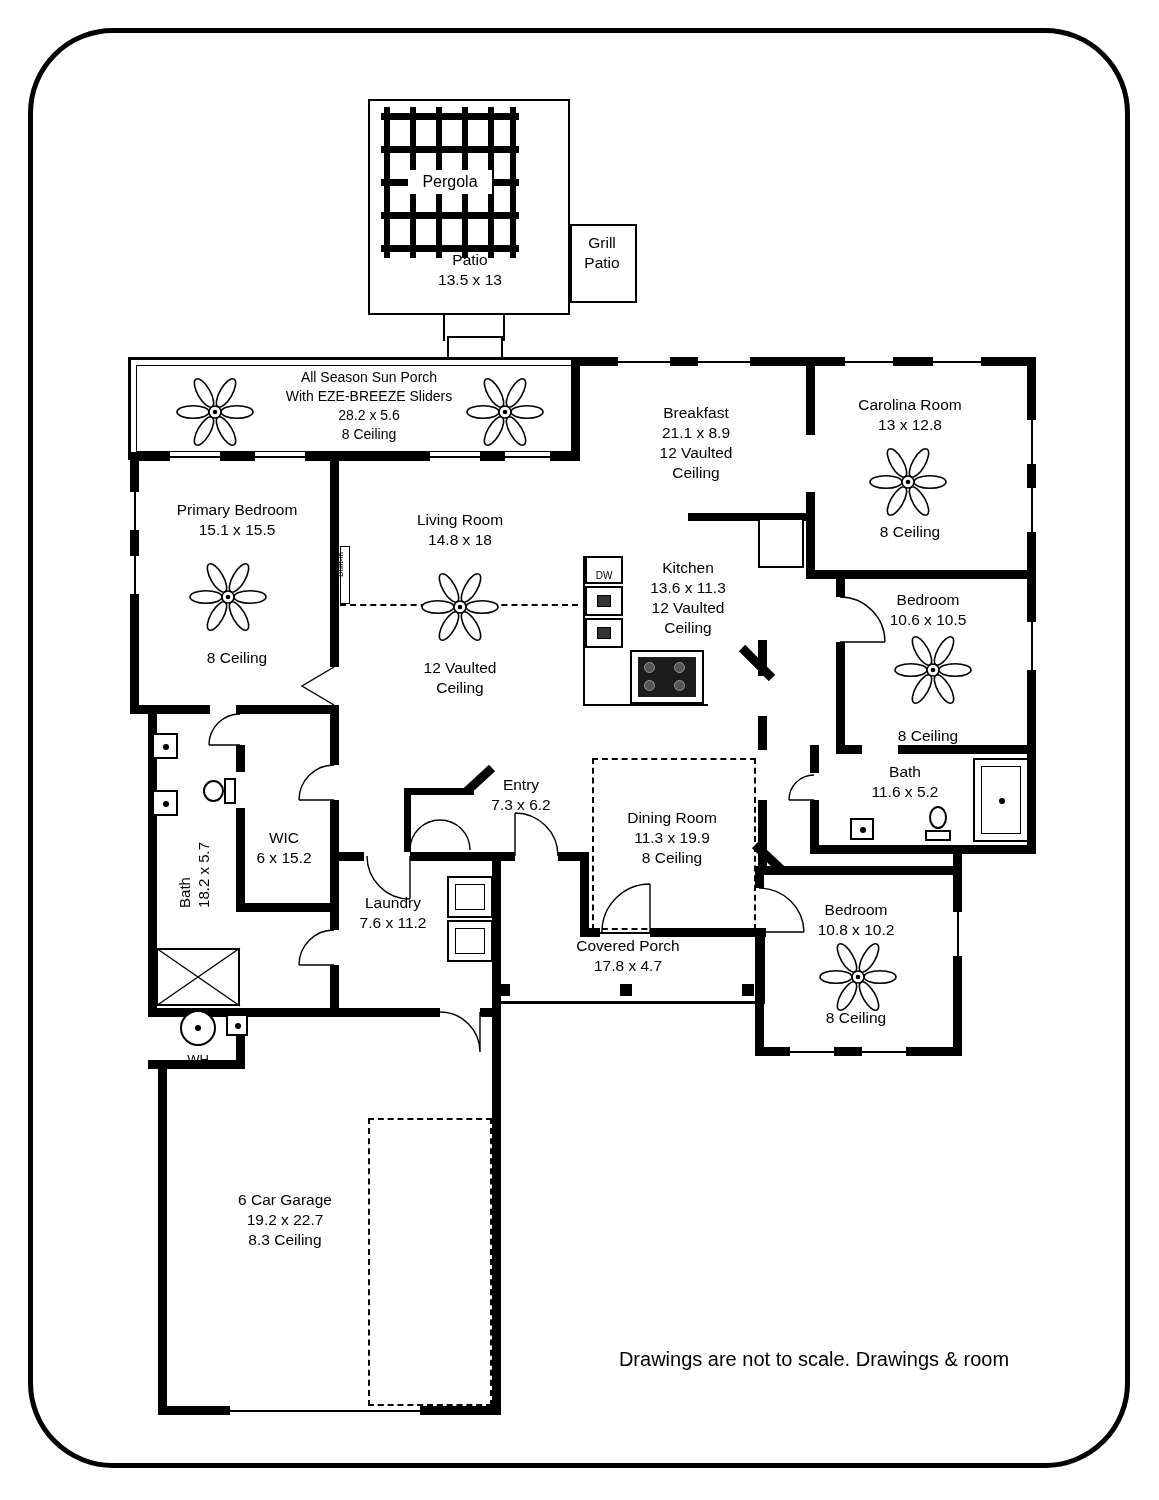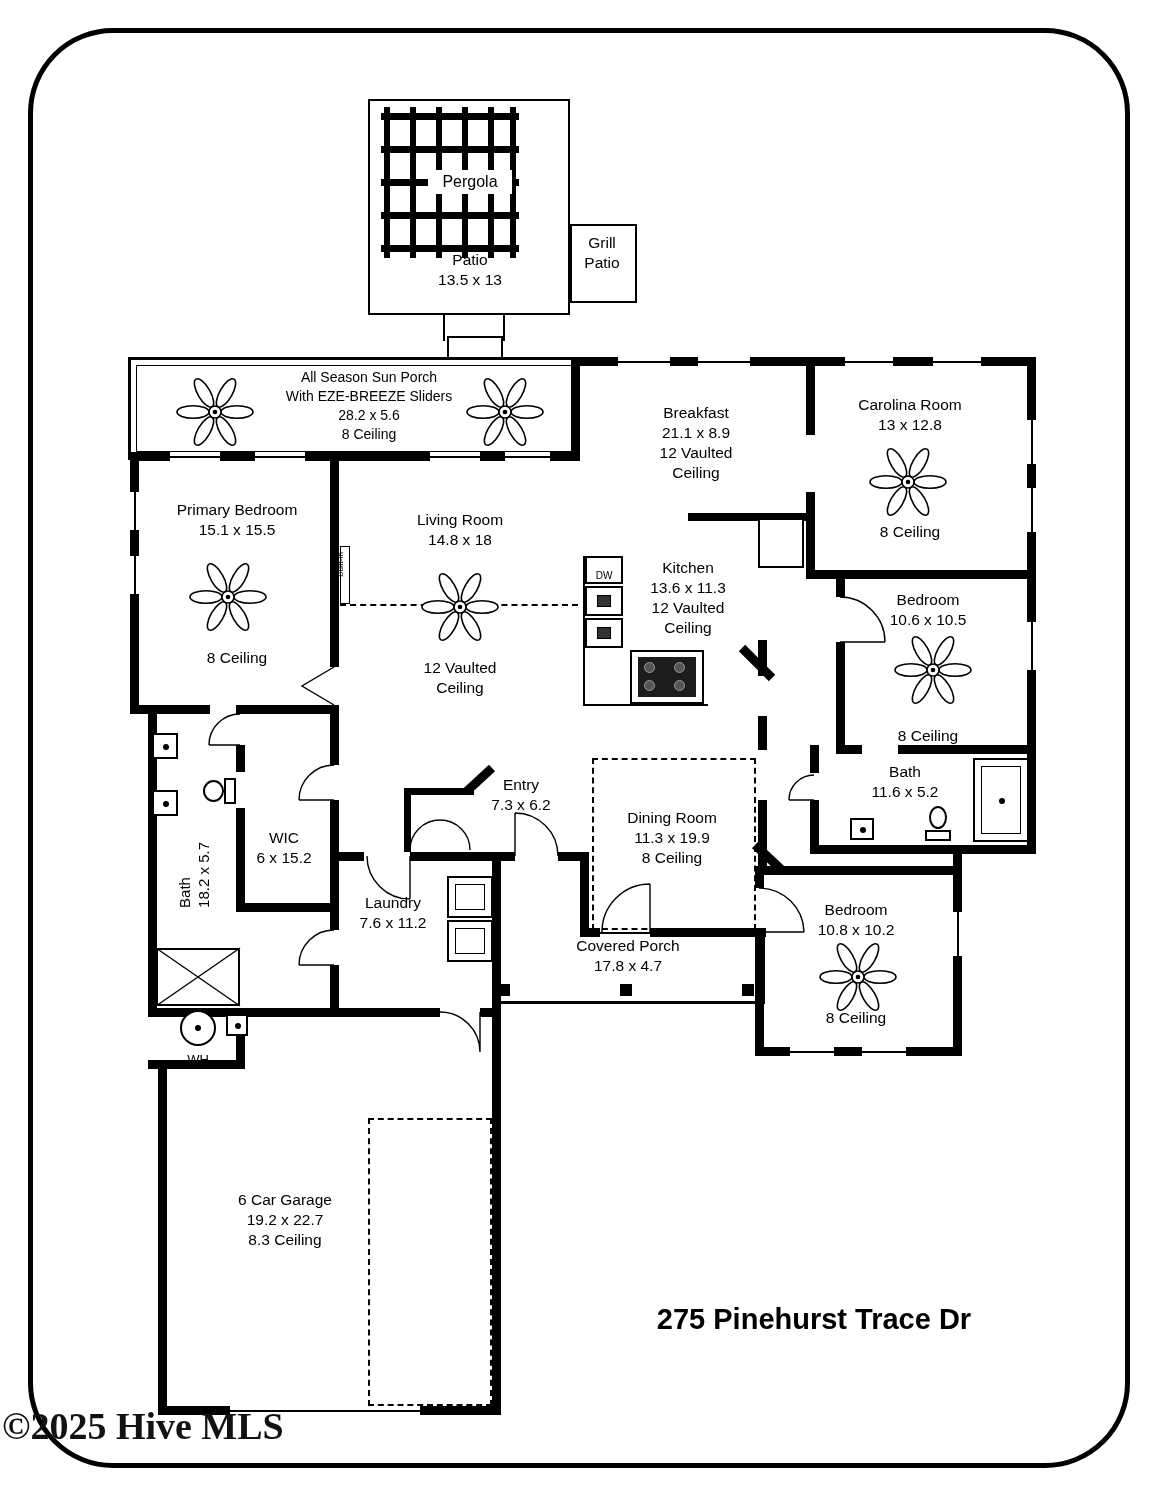--- a/index.html
+++ b/index.html
@@ -55,21 +55,21 @@
       <div class="wall" style="left: 381px; top: 146px; width: 138px; height: 7px;"></div>
       <div class="wall" style="left: 381px; top: 179px; width: 138px; height: 7px;"></div>
       <div class="wall" style="left: 381px; top: 212px; width: 138px; height: 7px;"></div>
       <div class="wall" style="left: 381px; top: 245px; width: 138px; height: 7px;"></div>
       <div class="wall" style="left: 384px; top: 107px; width: 6px; height: 151px;"></div>
       <div class="wall" style="left: 410px; top: 107px; width: 6px; height: 151px;"></div>
       <div class="wall" style="left: 436px; top: 107px; width: 6px; height: 151px;"></div>
       <div class="wall" style="left: 462px; top: 107px; width: 6px; height: 151px;"></div>
       <div class="wall" style="left: 488px; top: 107px; width: 6px; height: 151px;"></div>
       <div class="wall" style="left: 510px; top: 107px; width: 6px; height: 151px;"></div>
-      <div class="perg-label" style="left:428px;top:170px;width:84px;height:24px">
+      <div class="perg-label" style="left:408px;top:170px;width:84px;height:24px">
     <span>Pergola</span>
   </div>
     </div>
 
   <div class="box3" style="left:128px;top:357px;width:452px;height:103px"></div>
   <div class="boxin" style="left:136px;top:365px;width:436px;height:87px"></div>
 
   <div id="walls">
       <div class="wall" style="left: 576px; top: 357px; width: 460px; height: 9px;"></div>
       <div class="wall" style="left: 571px; top: 357px; width: 9px; height: 104px;"></div>
@@ -364,18 +364,17 @@
   </div>
   <div class="label" style="left:285px;top:1190px">
     <span>6 Car Garage</span>
     <span>19.2 x 22.7</span>
     <span>8.3 Ceiling</span>
   </div>
   <div class="label" style="left:198px;top:1050px;font-size:13px">
     <span>WH</span>
   </div>
 
-  <div class="plan-title" style="left:814px;top:1303px">275 Pinehurst Trace Dr</div>
   <div class="disclaimer" style="left:814px;top:1345px">
-  </div>
-  <div class="watermark" style="left:2px;top:1404px">©2025 Hive MLS</div>
+    <span>Drawings are not to scale. Drawings &amp; room</span>
+  </div>
 
 </div>
 
 </body></html>

